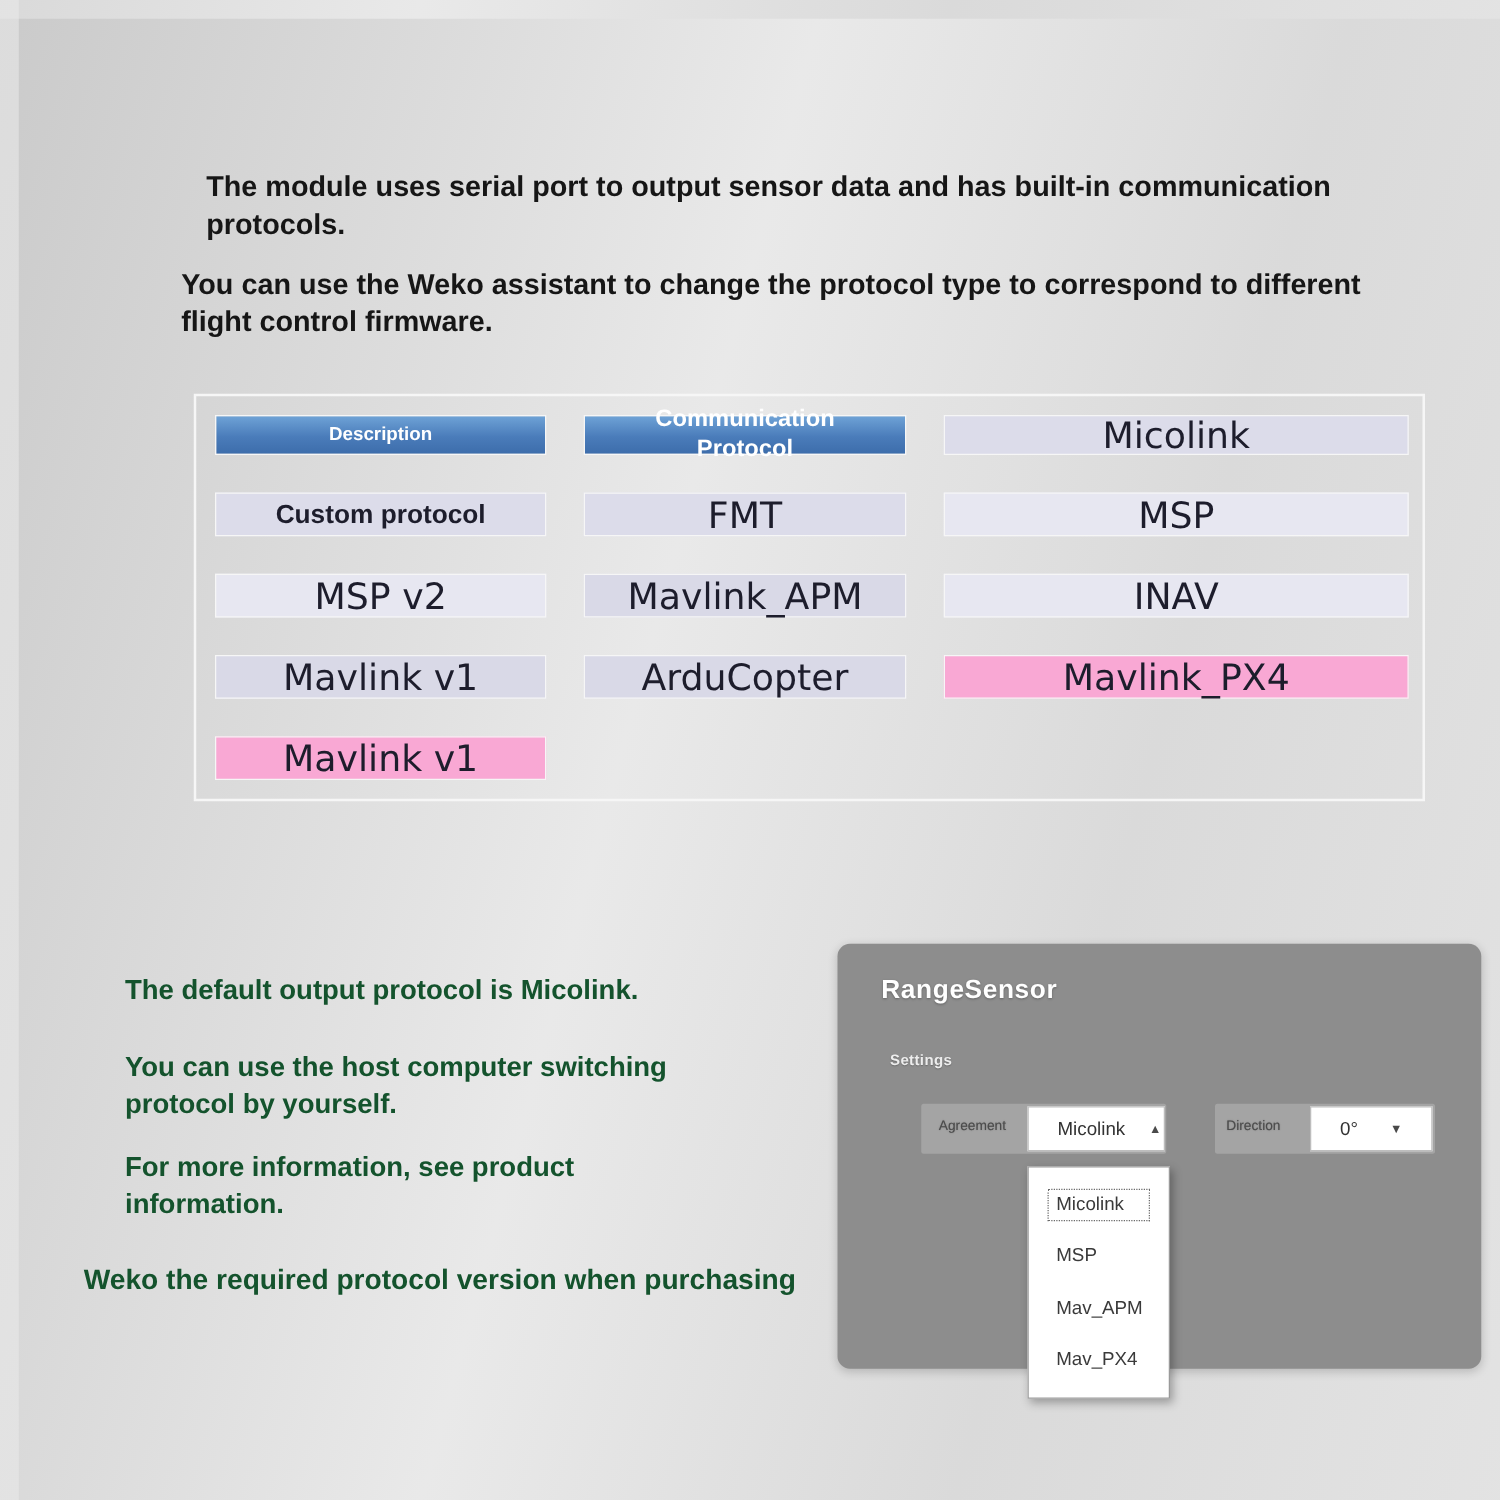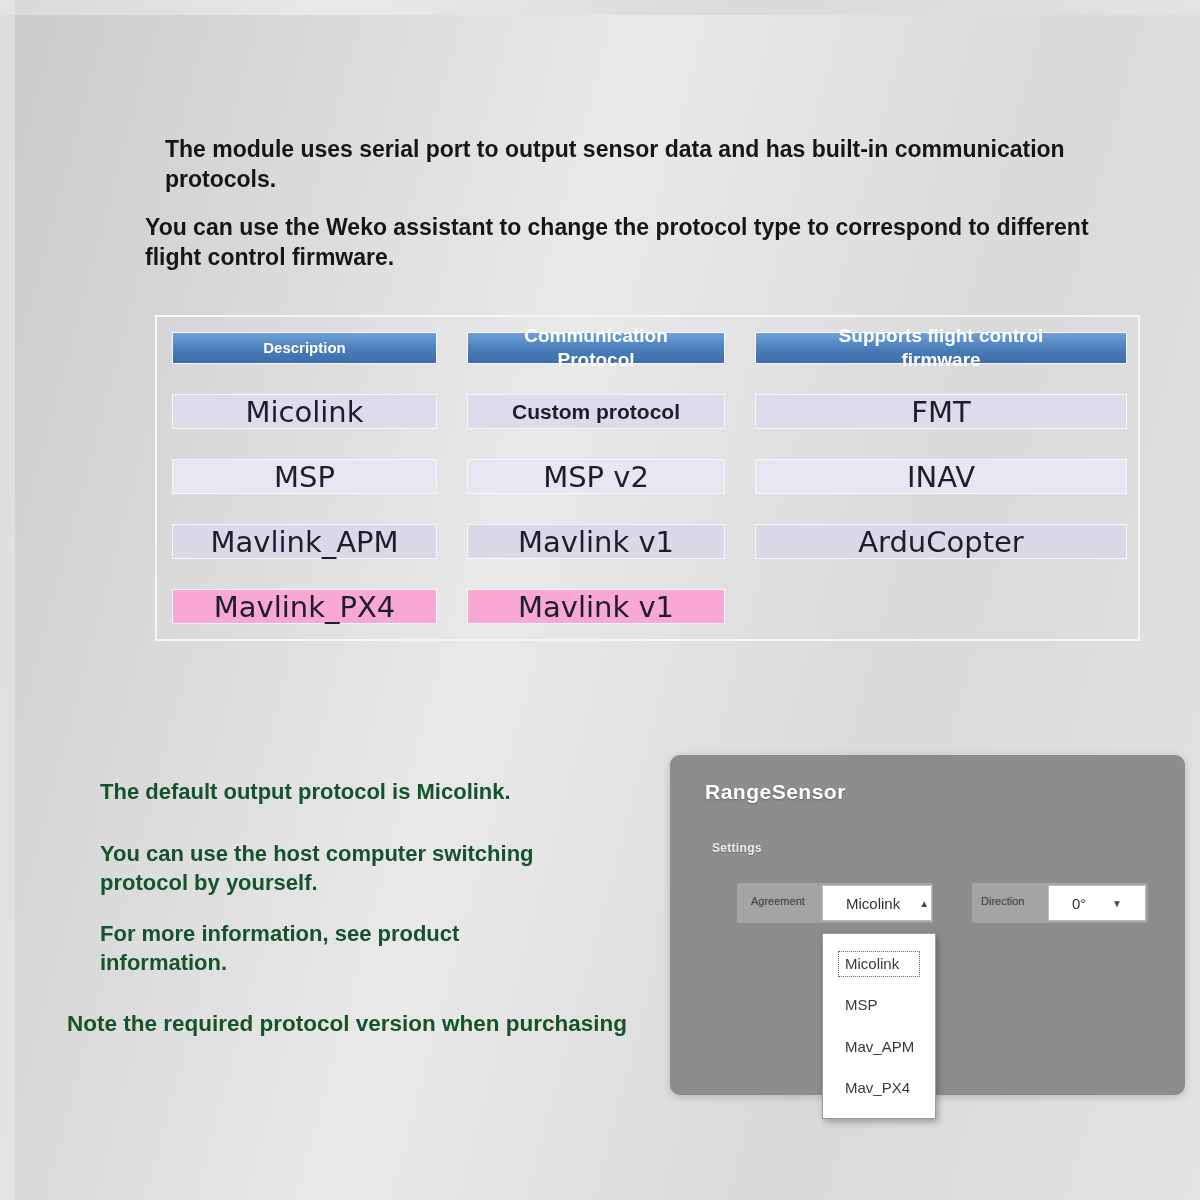--- a/index.html
+++ b/index.html
@@ -103,44 +103,41 @@
 <div class="para" id="para1">The module uses serial port to output sensor data and has built-in communication protocols.</div>
 <div class="para" id="para2">You can use the Weko assistant to change the protocol type to correspond to different flight control firmware.</div>
 
 <div class="ptable">
   <div class="th th-2">
       <span class="hwrap">Description</span>
     </div>
   <div class="th th-1">
       <span class="hwrap">Communication Protocol</span>
     </div>
-  <div class="th th-3">
-      <span class="hwrap">Supports flight control firmware</span>
-    </div>
 
   <div class="td row-a">Micolink</div>
   <div class="td row-a td-small-bold">Custom protocol</div>
   <div class="td row-a">FMT</div>
 
   <div class="td row-b">MSP</div>
   <div class="td row-b">MSP v2</div>
+  <div class="td row-c">Mavlink_APM</div>
+
   <div class="td row-b">INAV</div>
-
-  <div class="td row-c">Mavlink_APM</div>
   <div class="td row-c">Mavlink v1</div>
   <div class="td row-c">ArduCopter</div>
 
   <div class="td row-d">Mavlink_PX4</div>
   <div class="td row-d">Mavlink v1</div>
 </div>
 
 <div class="note" id="note1">The default output protocol is Micolink.</div>
 <div class="note" id="note2">You can use the host computer switching protocol by yourself.</div>
 <div class="note" id="note3">For more information, see product information.</div>
-<div class="note" id="note4">Note the required protocol version when purchasing</div>
+<div class="note" id="note4">Weko the required protocol version when purchasing</div>
 
 <div class="app">
   <div class="app-title">RangeSensor</div>
   <div class="app-section">Settings</div>
 
   <div class="strip strip-left"></div>
   <div class="strip strip-right"></div>
 
   <div class="field-label" id="agreement-label">Agreement</div>
 

